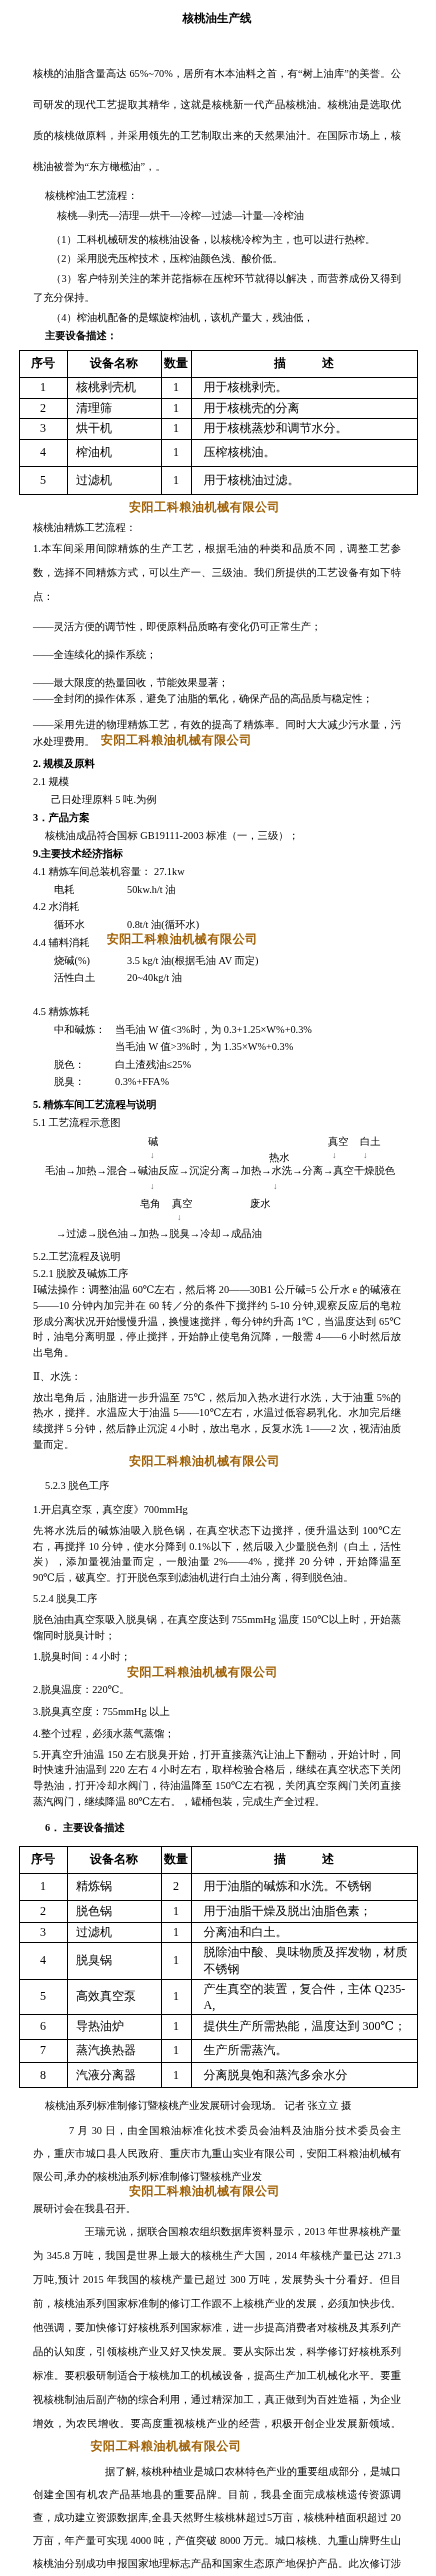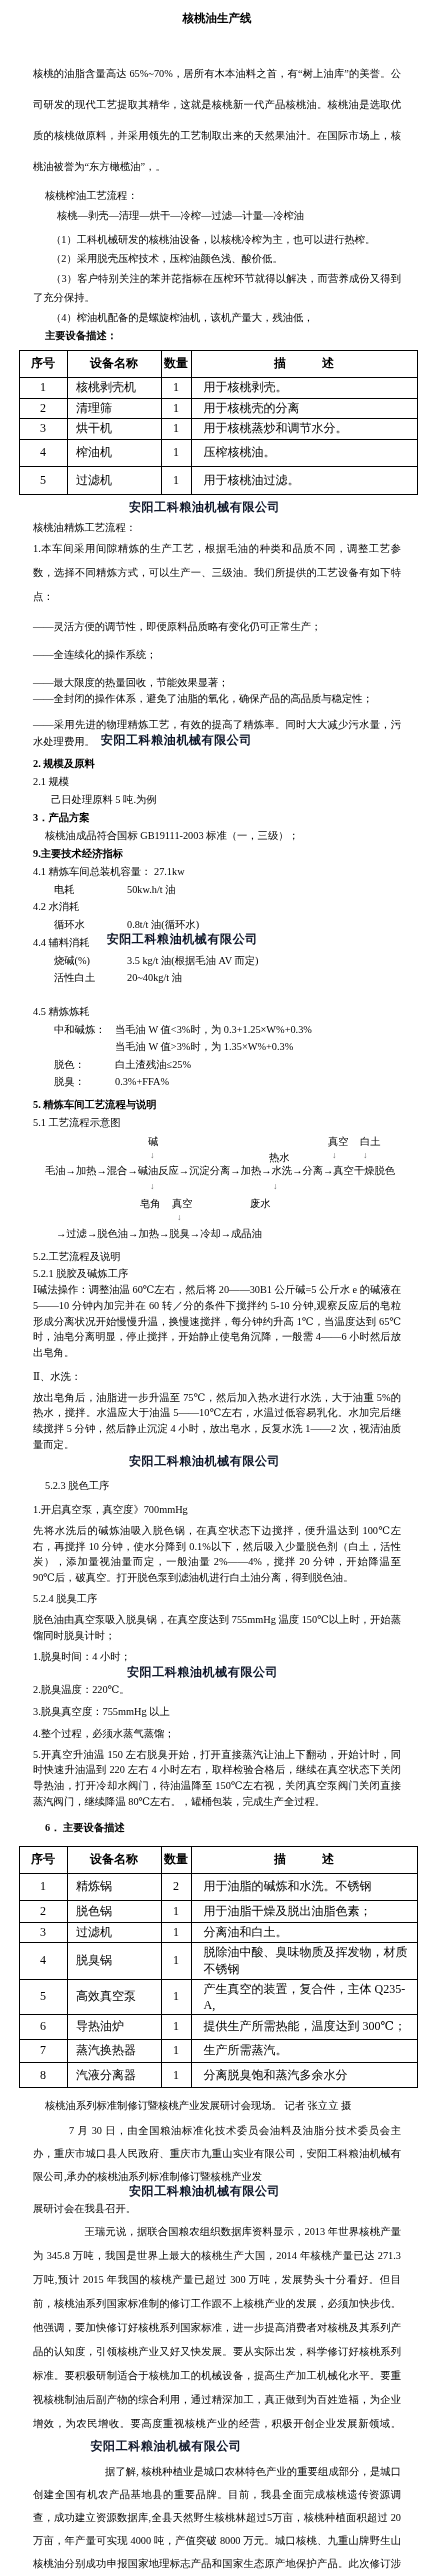--- a/index.html
+++ b/index.html
@@ -38,21 +38,21 @@
   .mt8{margin-top:4.8px;}
   .mt12{margin-top:7.3px;}
   .mt16{margin-top:9.7px;}
   .mt20{margin-top:12px;}
   .mt26{margin-top:15.7px;}
   .wm{
     font-family:"Liberation Sans","DejaVu Sans",sans-serif;
     font-weight:bold;
     font-size:12px;
     letter-spacing:0.6px;
-    color:#0f172a;
+    color:#a16207;
     white-space:nowrap;
     line-height:15.7px;
   }
   .wm-block{display:block;margin:4.8px 0 3.6px 96px;}
   .wm-inline{display:inline-block;vertical-align:middle;position:relative;top:-1.8px;margin-left:6px;}
   table.equip{
     border-collapse:collapse;
     width:399px;
     margin:6px 0 0 -14.5px;
     table-layout:fixed;

